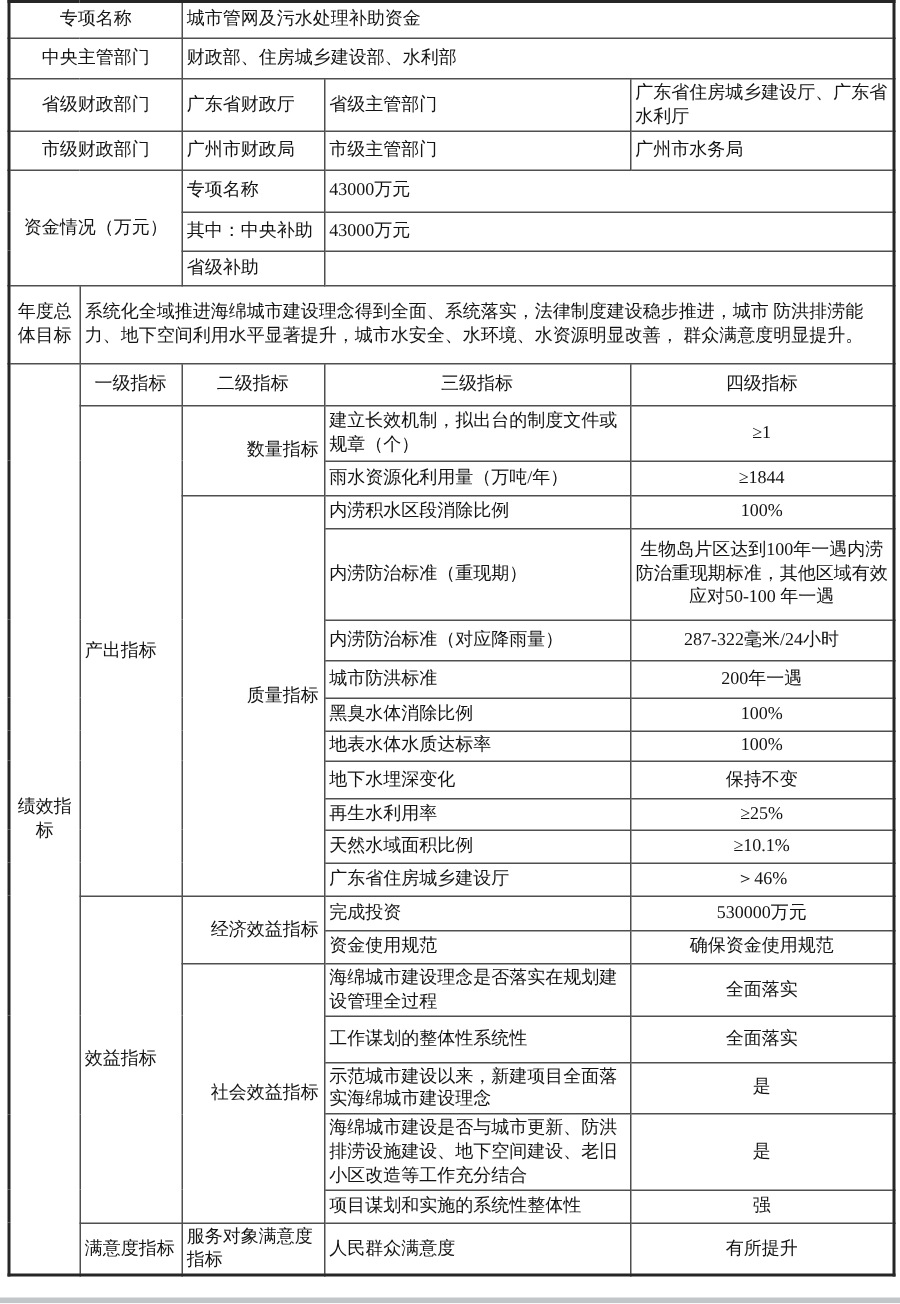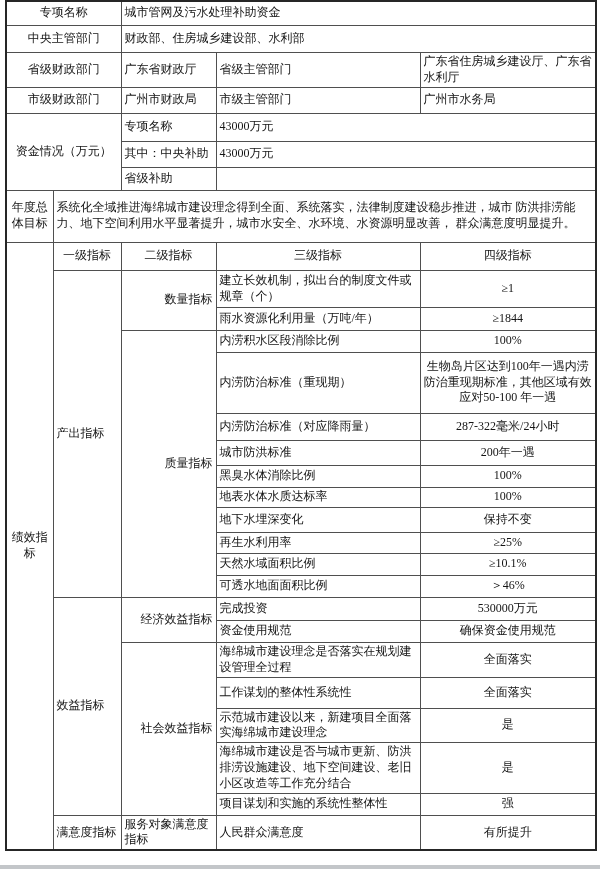--- a/index.html
+++ b/index.html
@@ -160,21 +160,21 @@
     </tr>
     <tr style="height:21px">
       <td class="l3">再生水利用率</td>
       <td class="l4">≥25%</td>
     </tr>
     <tr style="height:22px">
       <td class="l3">天然水域面积比例</td>
       <td class="l4">≥10.1%</td>
     </tr>
     <tr style="height:22px">
-      <td class="l3">可透水地面面积比例</td>
+      <td class="l3">广东省住房城乡建设厅</td>
       <td class="l4">＞46%</td>
     </tr>
 
     <tr style="height:23px">
       <td rowspan="7" class="c">效益指标</td>
       <td rowspan="2" class="l2c">经济效益指标</td>
       <td class="l3">完成投资</td>
       <td class="l4">530000万元</td>
     </tr>
     <tr style="height:22px">

